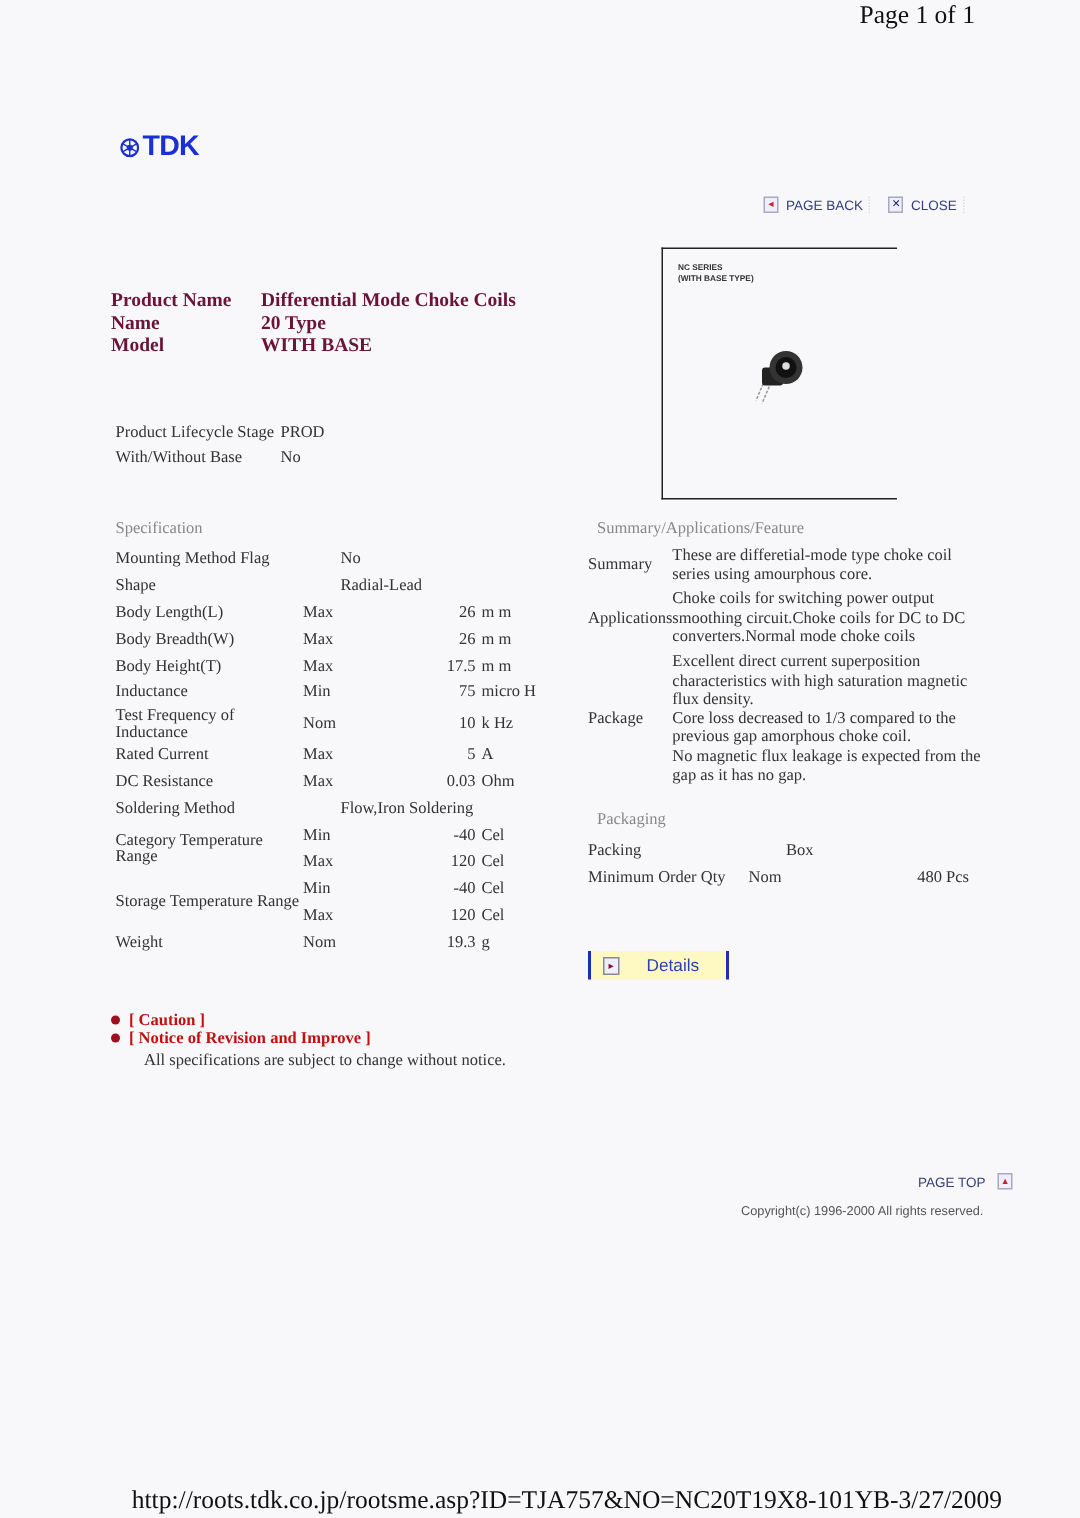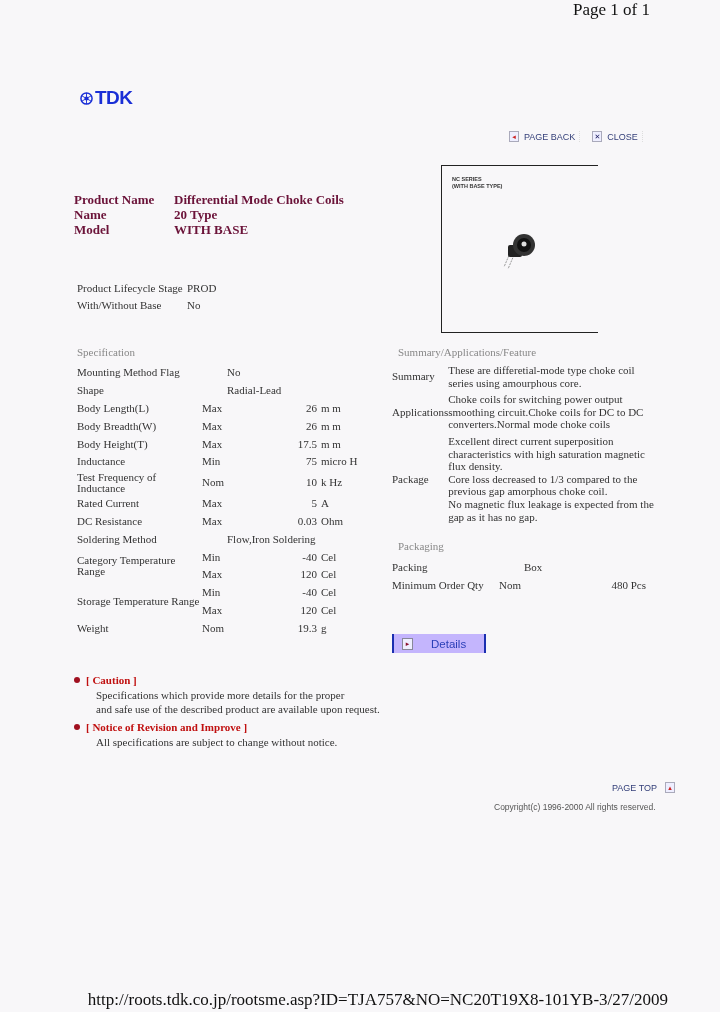--- a/index.html
+++ b/index.html
@@ -40,21 +40,21 @@
   .summ .sechead { margin-left:6px; }
   .summ table { border-collapse:collapse; margin-top:4px; }
   .summ td { padding:2px 0; vertical-align:middle; line-height:12.6px; }
   .summ td.k { width:56px; }
   .pack { left:392px; top:540px; width:262px; font-size:11px; color:#333; }
   .pack .sechead { margin-left:6px; }
   .pack table { border-collapse:collapse; width:254px; margin-top:6px; }
   .pack td { padding:0; height:17.8px; }
   .pack td.k { width:107px; }
   .pack td.v { text-align:right; }
-  .details { left:392px; top:634px; width:90px; height:19px; background:#c4b5fd; border-left:2px solid #1b2fb0;
+  .details { left:392px; top:634px; width:90px; height:19px; background:#fef9c3; border-left:2px solid #1b2fb0;
              border-right:2px solid #1b2fb0; display:flex; align-items:center; cursor:pointer;
              font-family:"Liberation Sans","DejaVu Sans",sans-serif; font-size:11.5px; color:#2a3fb8; }
   .details .ic { width:9px; height:10px; border:1px solid #889; margin-left:8px; margin-right:18px; font-size:7px; color:#8b1030;
                  display:flex; align-items:center; justify-content:center; background:#eef; }
   .notes { left:74px; top:674px; font-size:11px; }
   .notes .h { color:#c01010; font-weight:bold; display:flex; align-items:center; }
   .notes .dot { width:6px; height:6px; border-radius:50%; background:#a01020; margin-right:6px; }
   .notes .b { color:#333; margin-left:22px; line-height:13.5px; margin-top:3px; margin-bottom:5px; }
   .pagetop { left:580px; top:782px; font-family:"Liberation Sans","DejaVu Sans",sans-serif; font-size:9px; color:#35407a;
              display:flex; align-items:center; gap:8px; cursor:pointer;margin-left:32px; }
@@ -262,24 +262,20 @@
 <div class="abs details">
   <span class="ic">▸</span>
   <span>Details</span>
 </div>
 
 <div class="abs notes">
   <div class="h">
       <span class="dot"></span>
       <span>[ Caution ]</span>
     </div>
-  <div class="b">
-    <div>Specifications which provide more details for the proper</div>
-    <div>and safe use of the described product are available upon request.</div>
-  </div>
   <div class="h">
       <span class="dot"></span>
       <span>[ Notice of Revision and Improve ]</span>
     </div>
   <div class="b">All specifications are subject to change without notice.</div>
 </div>
 
 <div class="abs pagetop">
   <span>PAGE TOP</span>
   <span class="sq red">▴</span>

